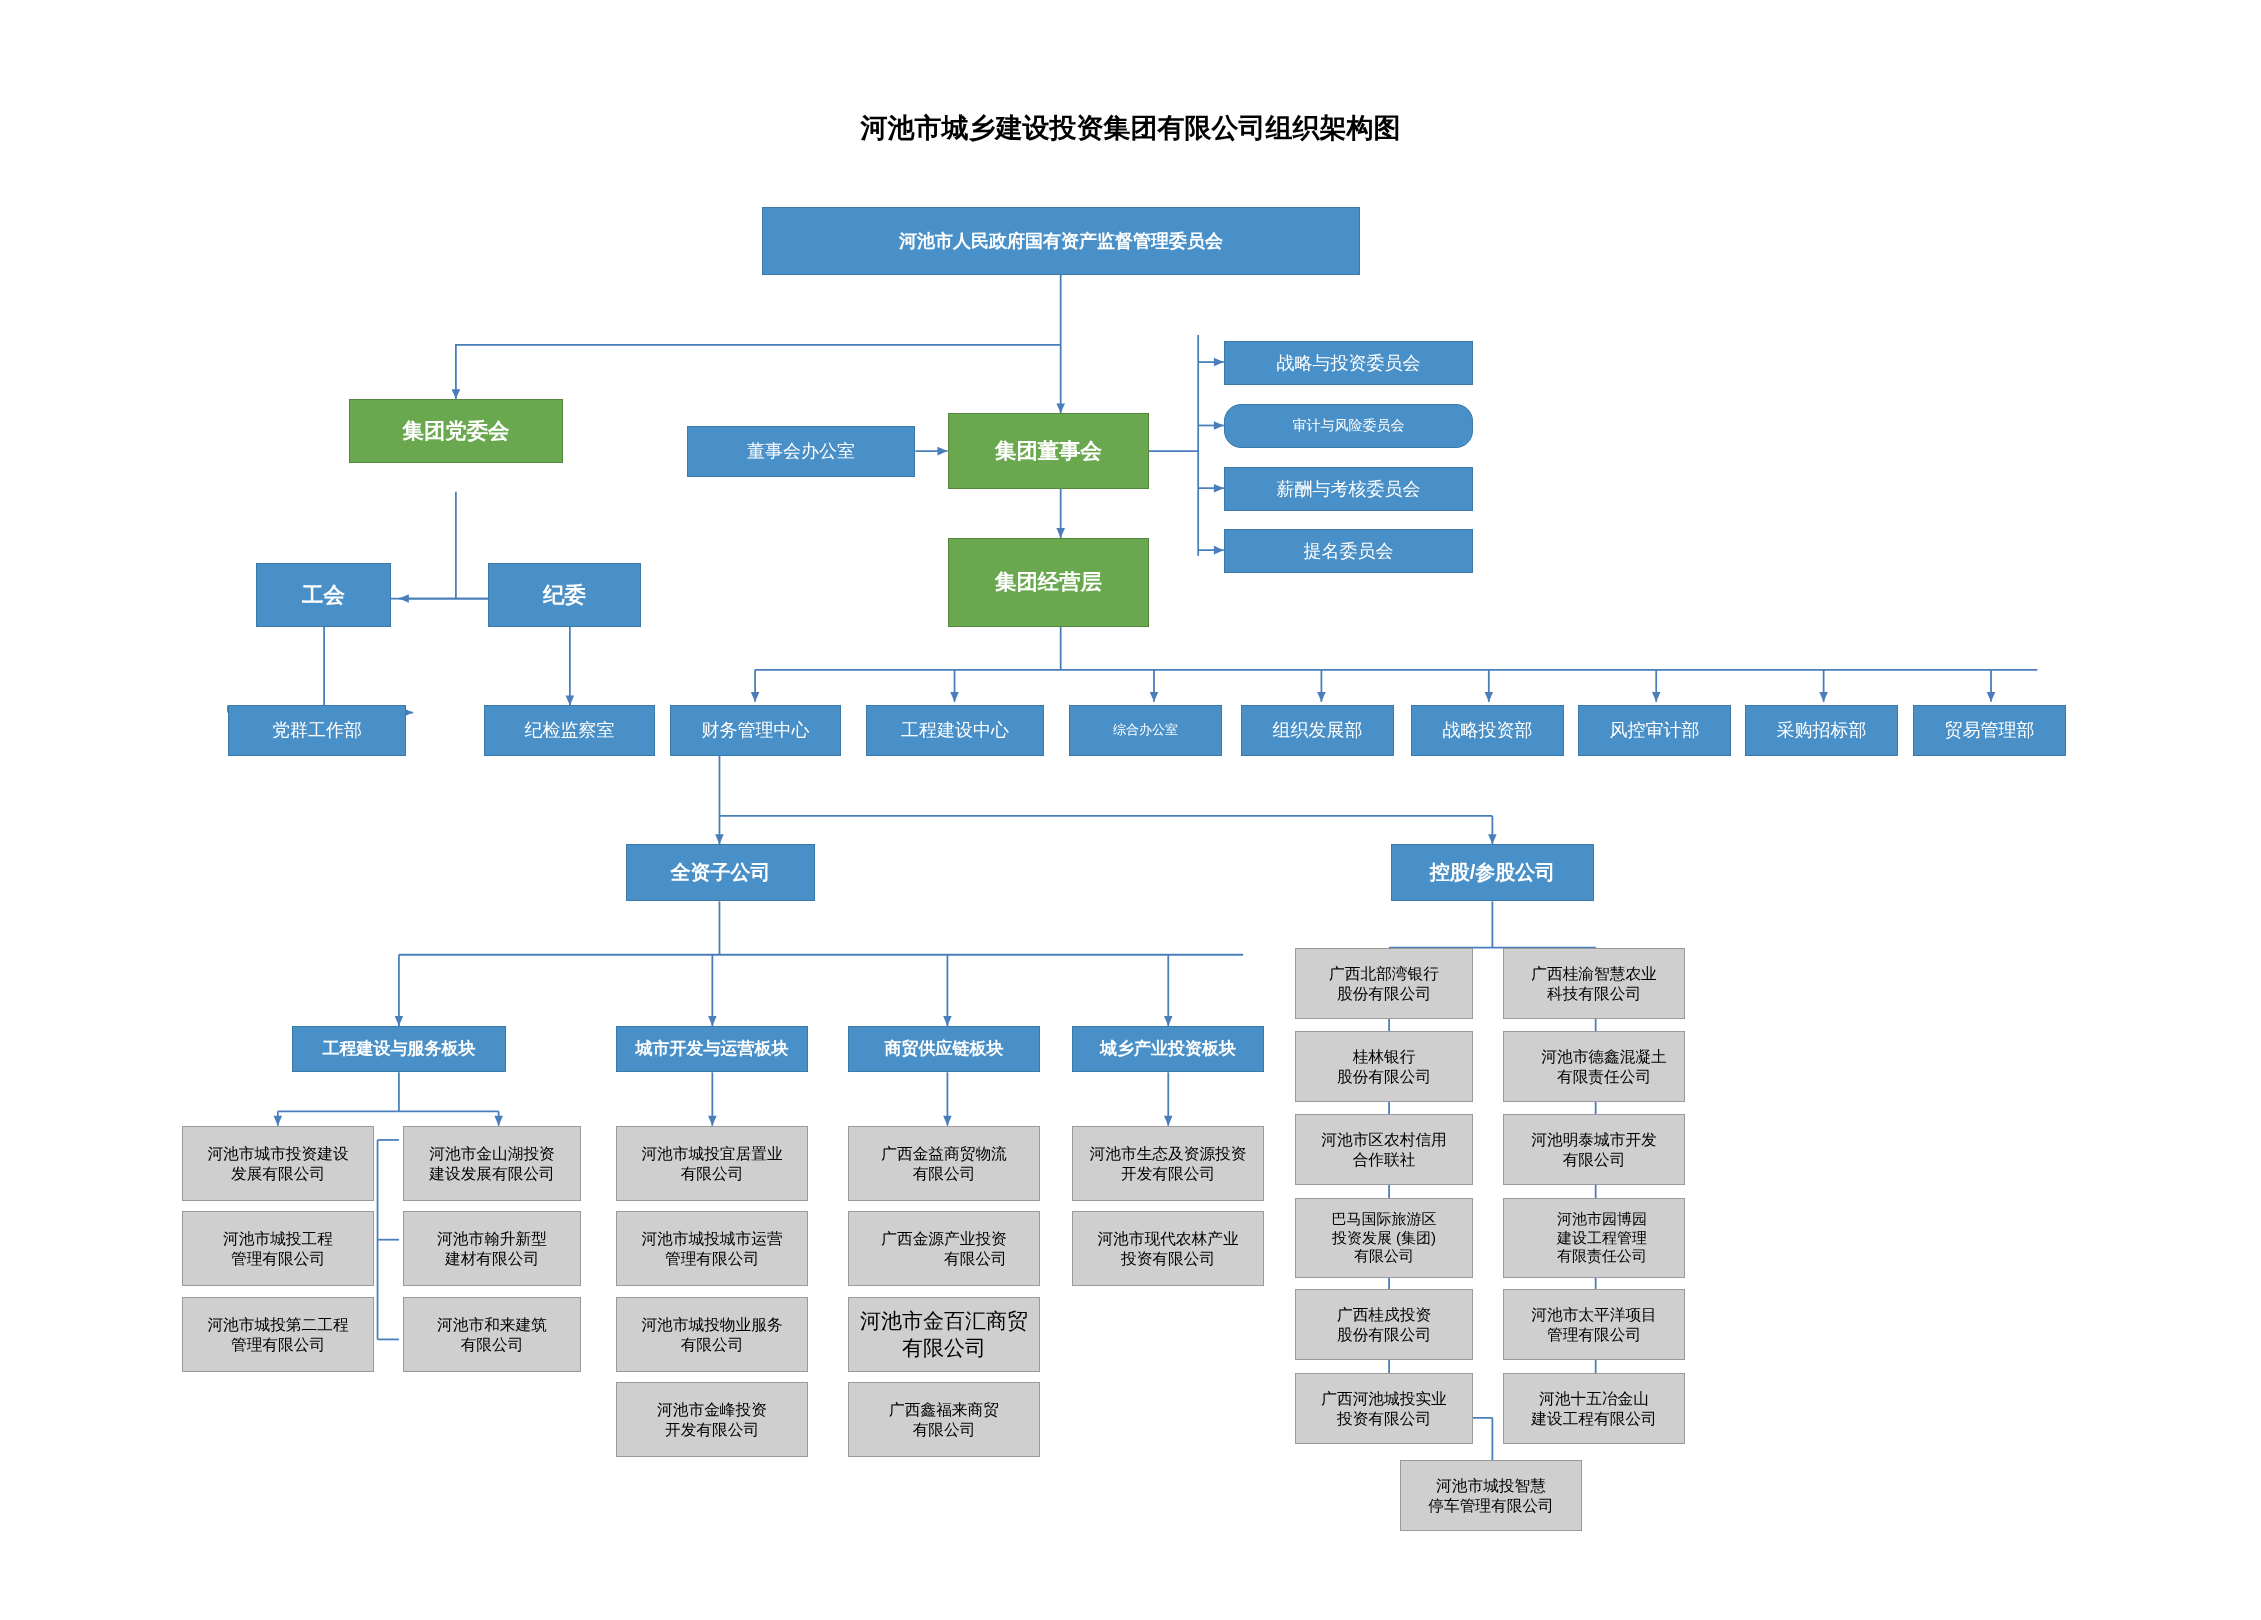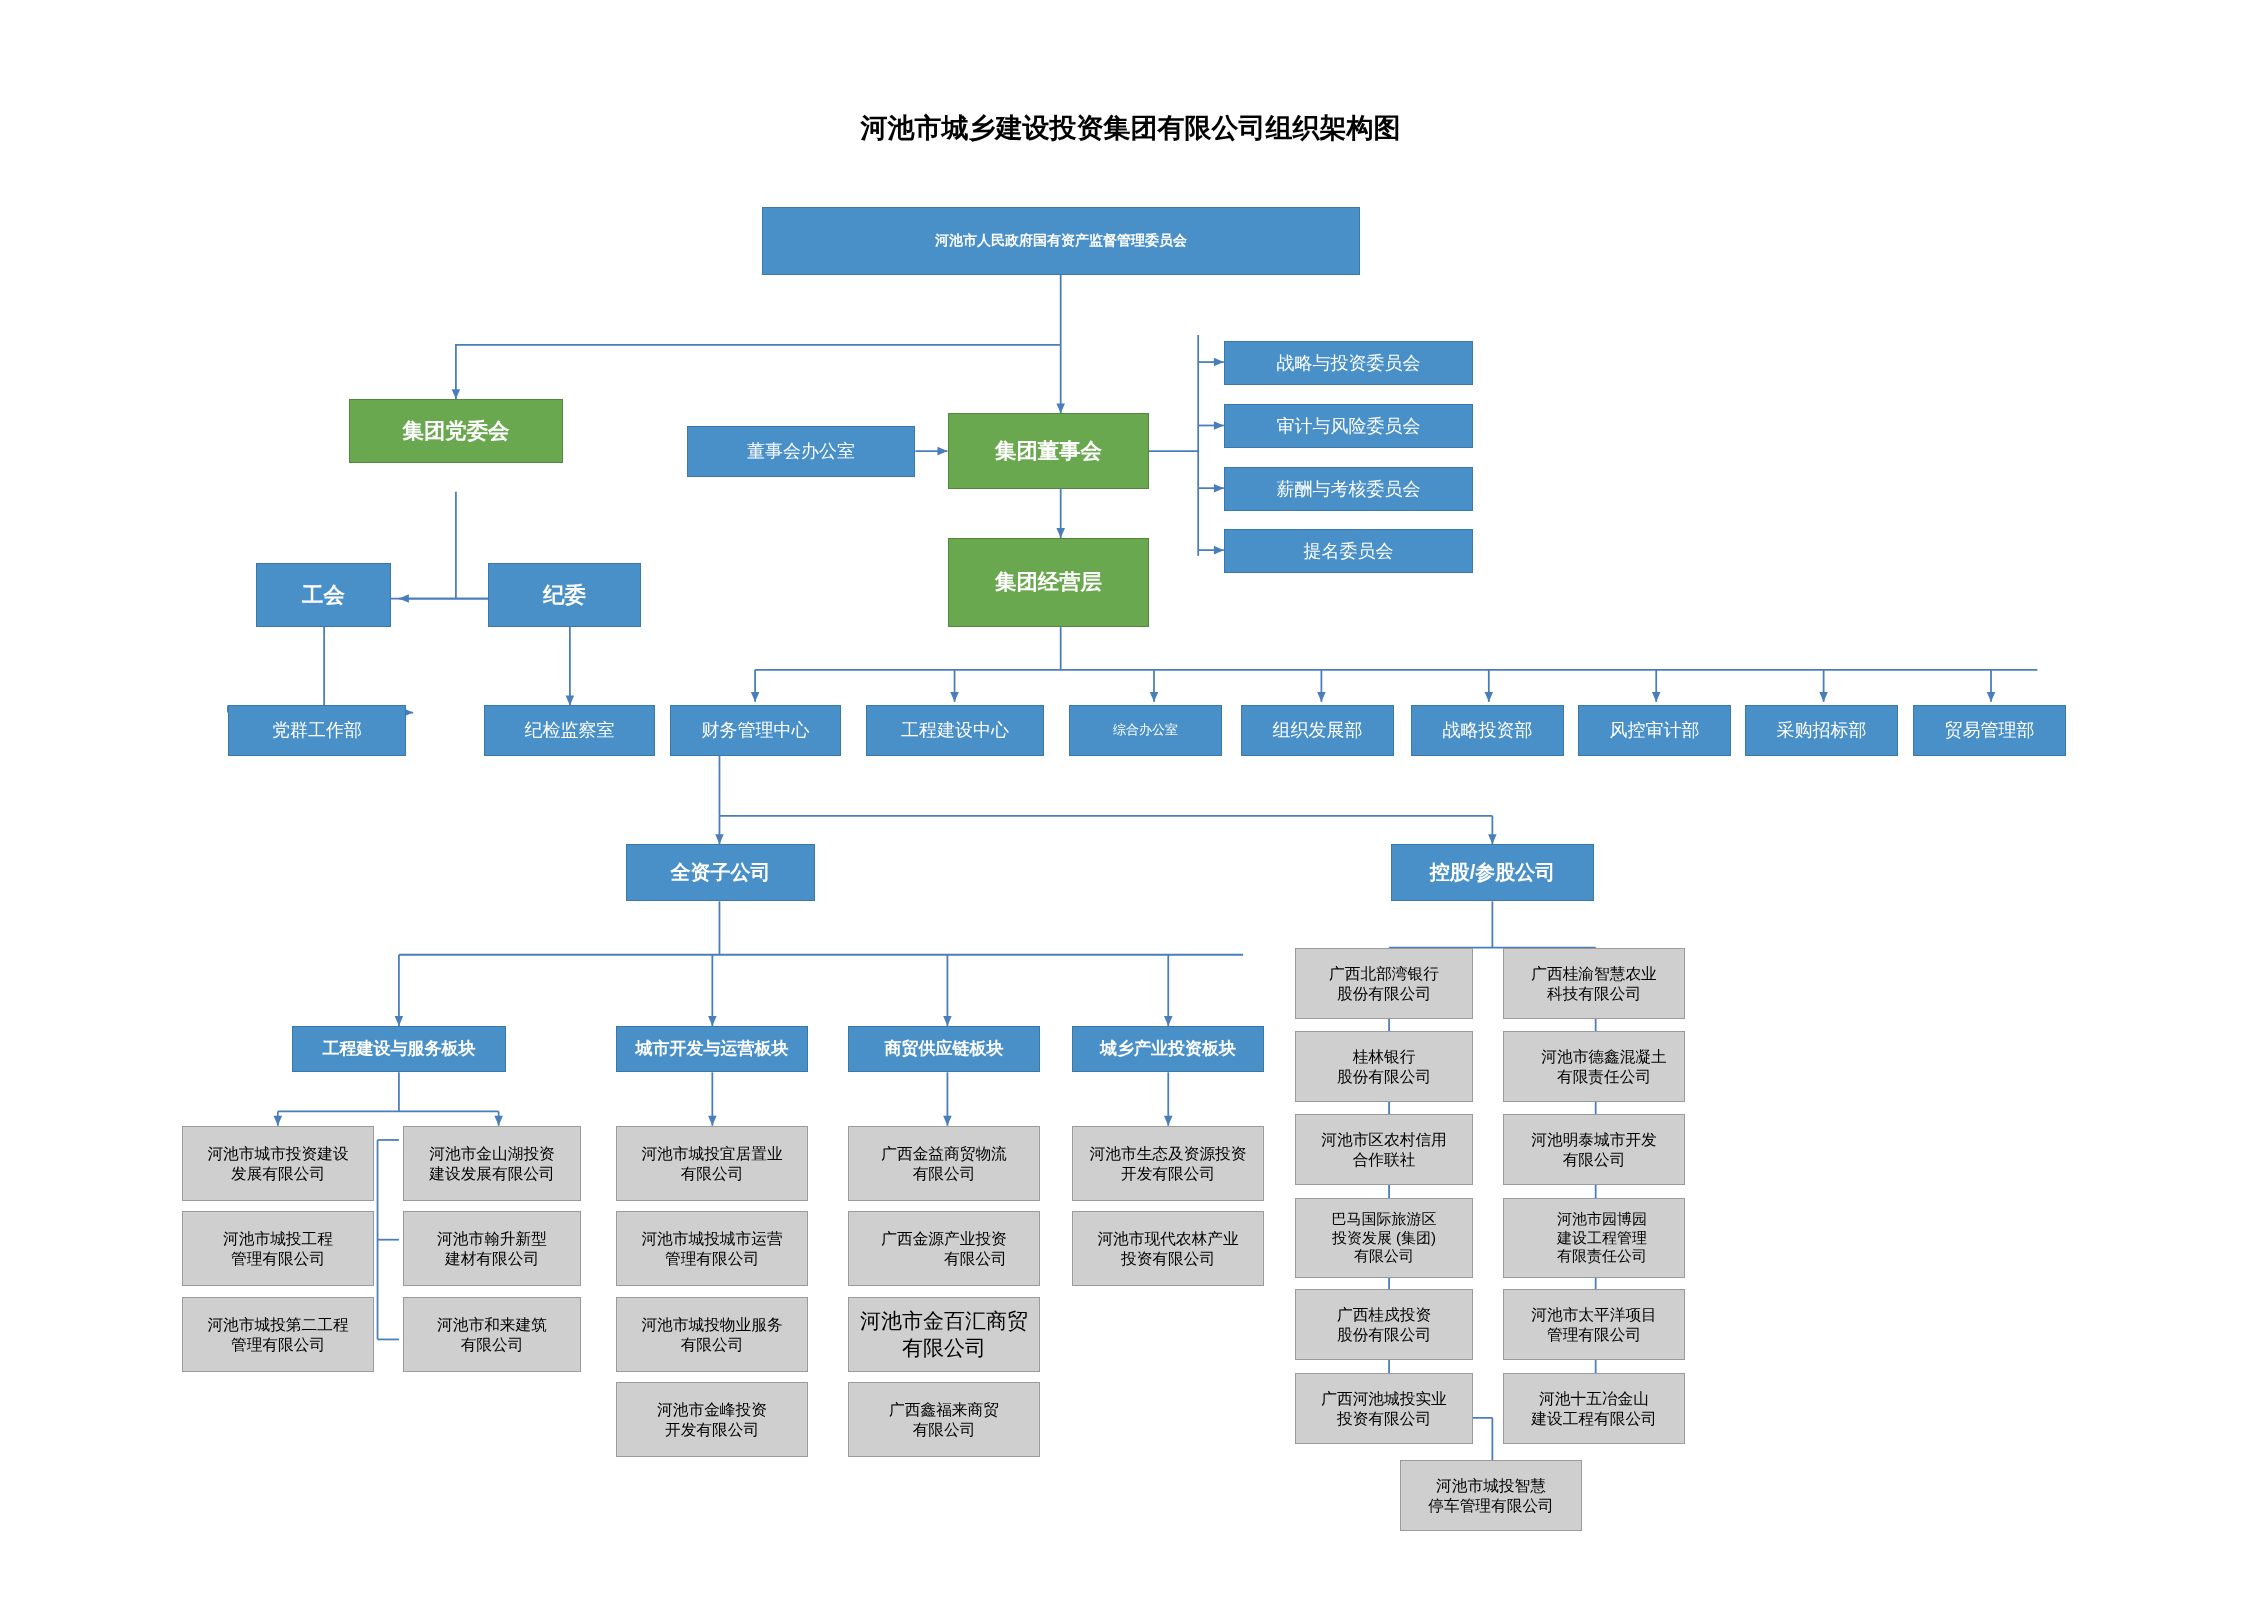--- a/index.html
+++ b/index.html
@@ -180,30 +180,30 @@
       <polygon points="1330,1440 1324,1426 1336,1426"></polygon>
       <polygon points="1640,1440 1634,1426 1646,1426"></polygon>
       <polygon points="390,1580 384,1566 396,1566"></polygon>
       <polygon points="700,1580 694,1566 706,1566"></polygon>
       <polygon points="1000,1580 994,1566 1006,1566"></polygon>
       <polygon points="1330,1580 1324,1566 1336,1566"></polygon>
       <polygon points="1640,1580 1634,1566 1646,1566"></polygon>
     </g>
   </svg>
 
-  <div class="node blue bold" style="left:762px; top:207px; width:598px; height:68px; font-size:14px;">河池市人民政府国有资产监督管理委员会</div>
+  <div class="node blue bold" style="left:762px; top:207px; width:598px; height:68px; font-size:18px;">河池市人民政府国有资产监督管理委员会</div>
 
   <div class="node green bold" style="left:349px; top:399px; width:214px; height:64px; font-size:21.4px;">集团党委会</div>
 
   <div class="node blue" style="left:687px; top:426px; width:228px; height:51px; font-size:18px;">董事会办公室</div>
 
   <div class="node green bold" style="left:948px; top:413px; width:201px; height:76px; font-size:21.4px;">集团董事会</div>
 
   <div class="node blue" style="left:1224px; top:341px; width:249px; height:44px; font-size:18px;">战略与投资委员会</div>
-  <div class="node blue" style="left:1224px; top:404px; width:249px; height:44px; font-size:18px;">审计与风险委员会</div>
+  <div class="node blue" style="left:1224px; top:404px; width:249px; height:44px; font-size:14px;border-radius:17px;">审计与风险委员会</div>
   <div class="node blue" style="left:1224px; top:467px; width:249px; height:44px; font-size:18px;">薪酬与考核委员会</div>
   <div class="node blue" style="left:1224px; top:529px; width:249px; height:44px; font-size:18px;">提名委员会</div>
 
   <div class="node green bold" style="left:948px; top:538px; width:201px; height:89px; font-size:21.4px;">集团经营层</div>
 
   <div class="node blue bold" style="left:256px; top:563px; width:135px; height:64px; font-size:21.4px;">工会</div>
   <div class="node blue bold" style="left:488px; top:563px; width:153px; height:64px; font-size:21.4px;">纪委</div>
 
   <div class="node blue" style="left:228px; top:705px; width:178px; height:51px; font-size:18px;">党群工作部</div>
   <div class="node blue" style="left:484px; top:705px; width:171px; height:51px; font-size:18px;">纪检监察室</div>

